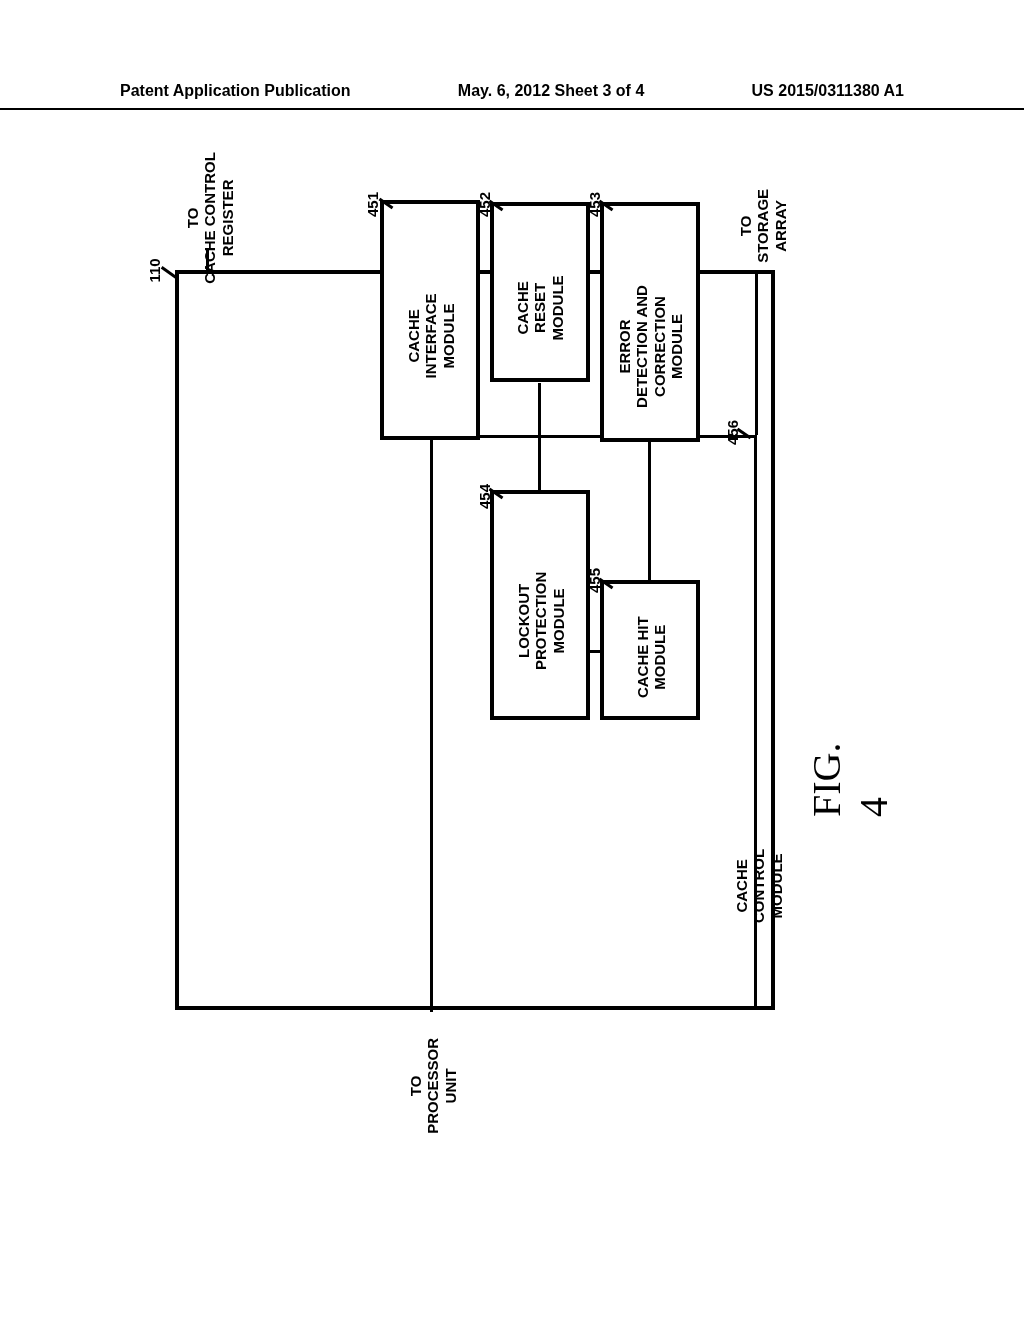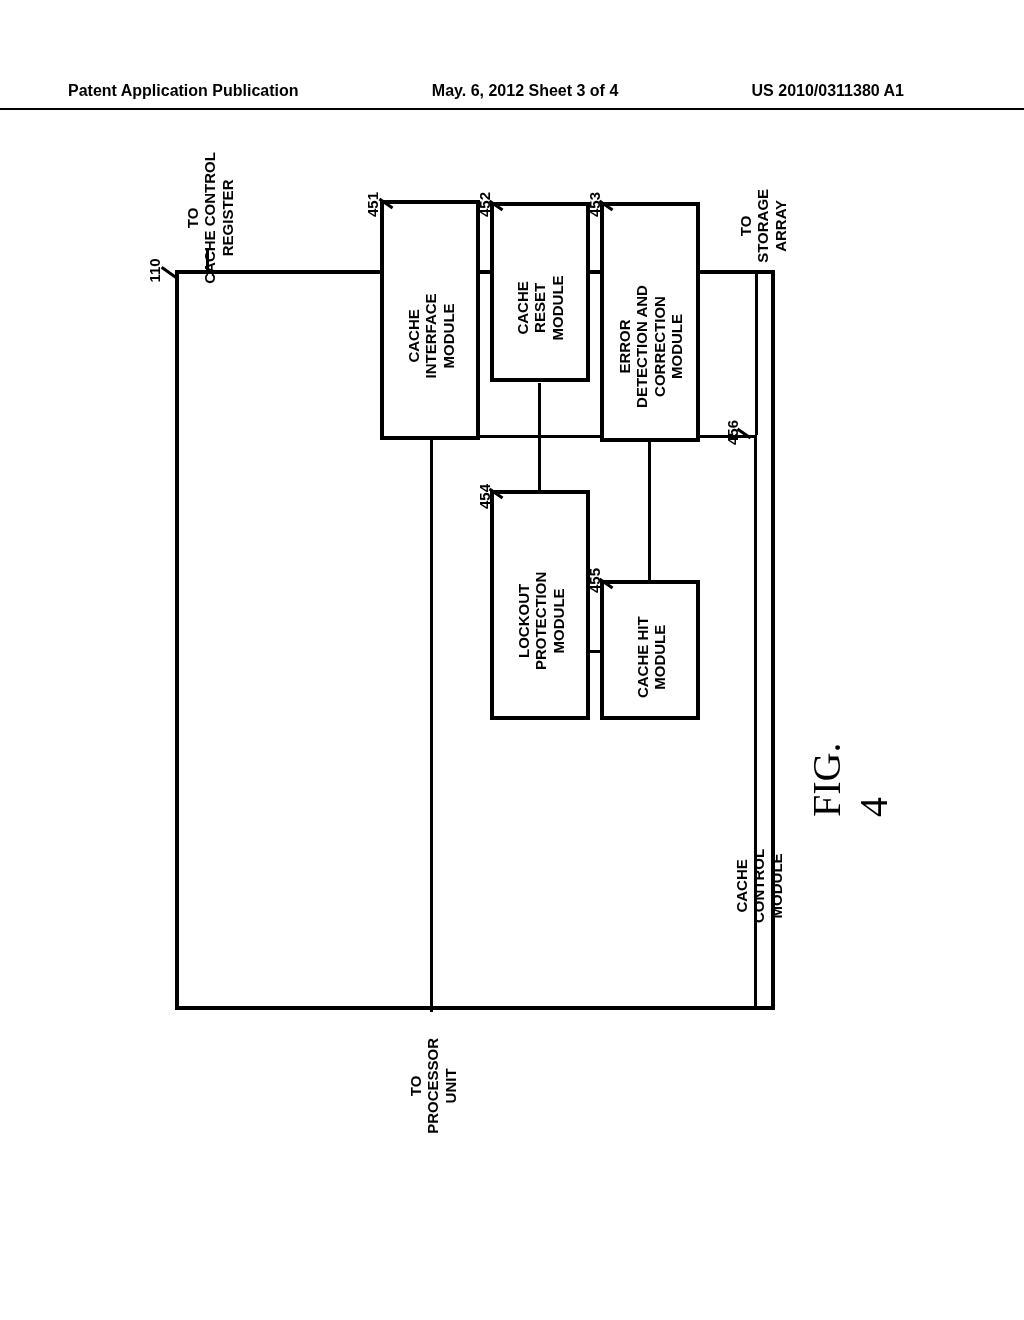--- a/index.html
+++ b/index.html
@@ -9,21 +9,21 @@
     background: #fff;
     font-family: Arial, Helvetica, sans-serif;
     position: relative;
     color: #000;
   }
   .header {
     position: absolute;
     top: 82px;
     left: 0;
     width: 1024px;
-    padding: 0 120px 8px 68px;
+    padding: 0 120px 8px 120px;
     border-bottom: 2px solid #000;
     display: flex;
     justify-content: space-between;
     font-weight: bold;
     font-size: 16px;
   }
   .header > div { white-space: nowrap; }
   .figure-area {
     position: absolute;
     top: 140px;
@@ -143,21 +143,21 @@
     transform: rotate(-90deg);
     transform-origin: center center;
   }
 </style>
 </head>
 <body>
 
 <div class="header">
   <div>Patent Application Publication</div>
   <div>May. 6, 2012  Sheet 3 of 4</div>
-  <div>US 2010/0311380 A1</div>
+  <div>US 2015/0311380 A1</div>
 </div>
 
 <div class="figure-area">
 
   <div class="ext-label ext-ccr">TO<br>CACHE CONTROL<br>REGISTER</div>
   <div class="ext-label ext-proc">TO<br>PROCESSOR<br>UNIT</div>
   <div class="ext-label ext-storage">TO<br>STORAGE<br>ARRAY</div>
 
   <div class="conn-ccr-v"></div>
   <div class="conn-proc-v"></div>

